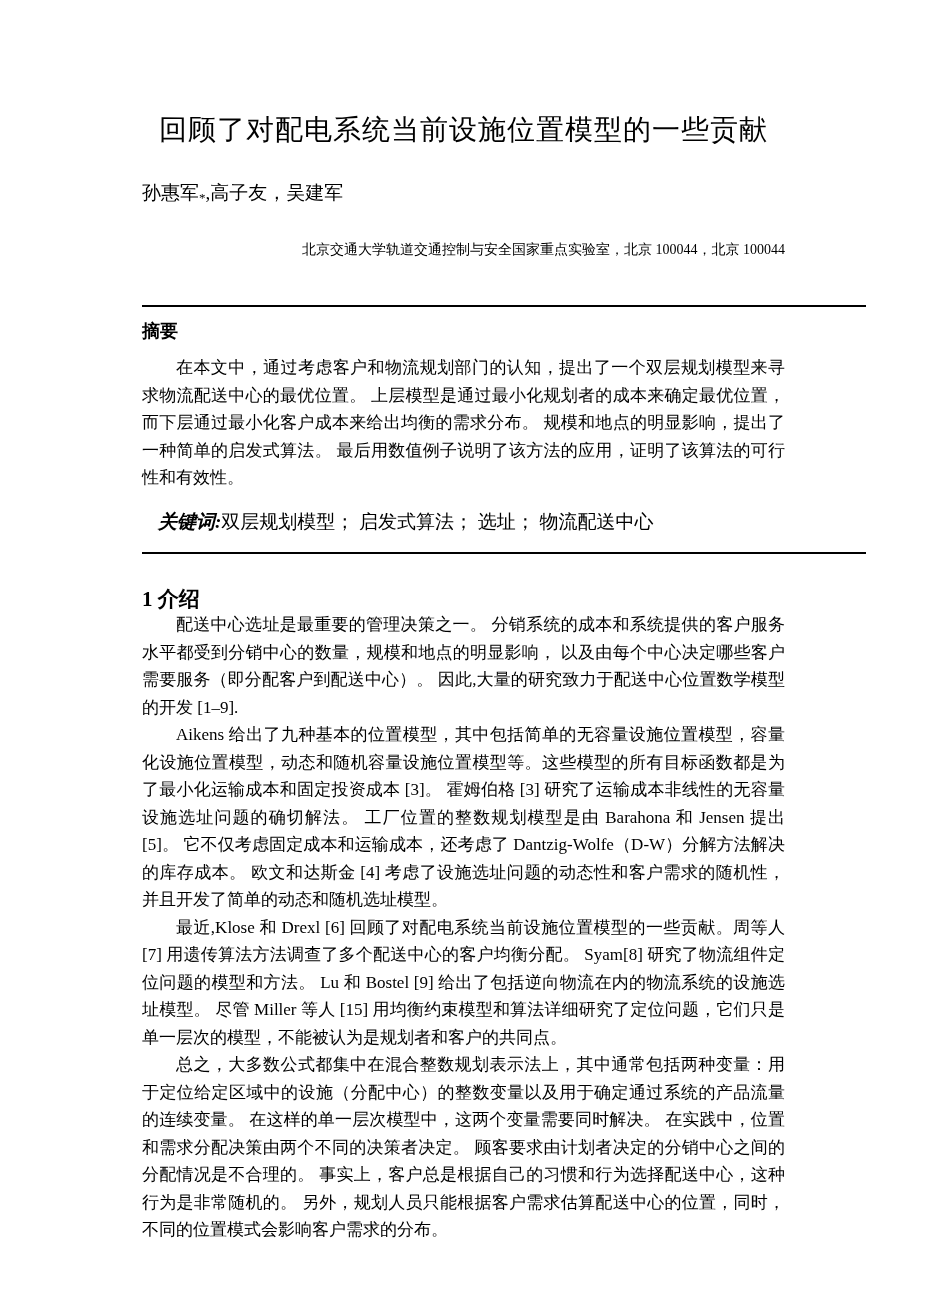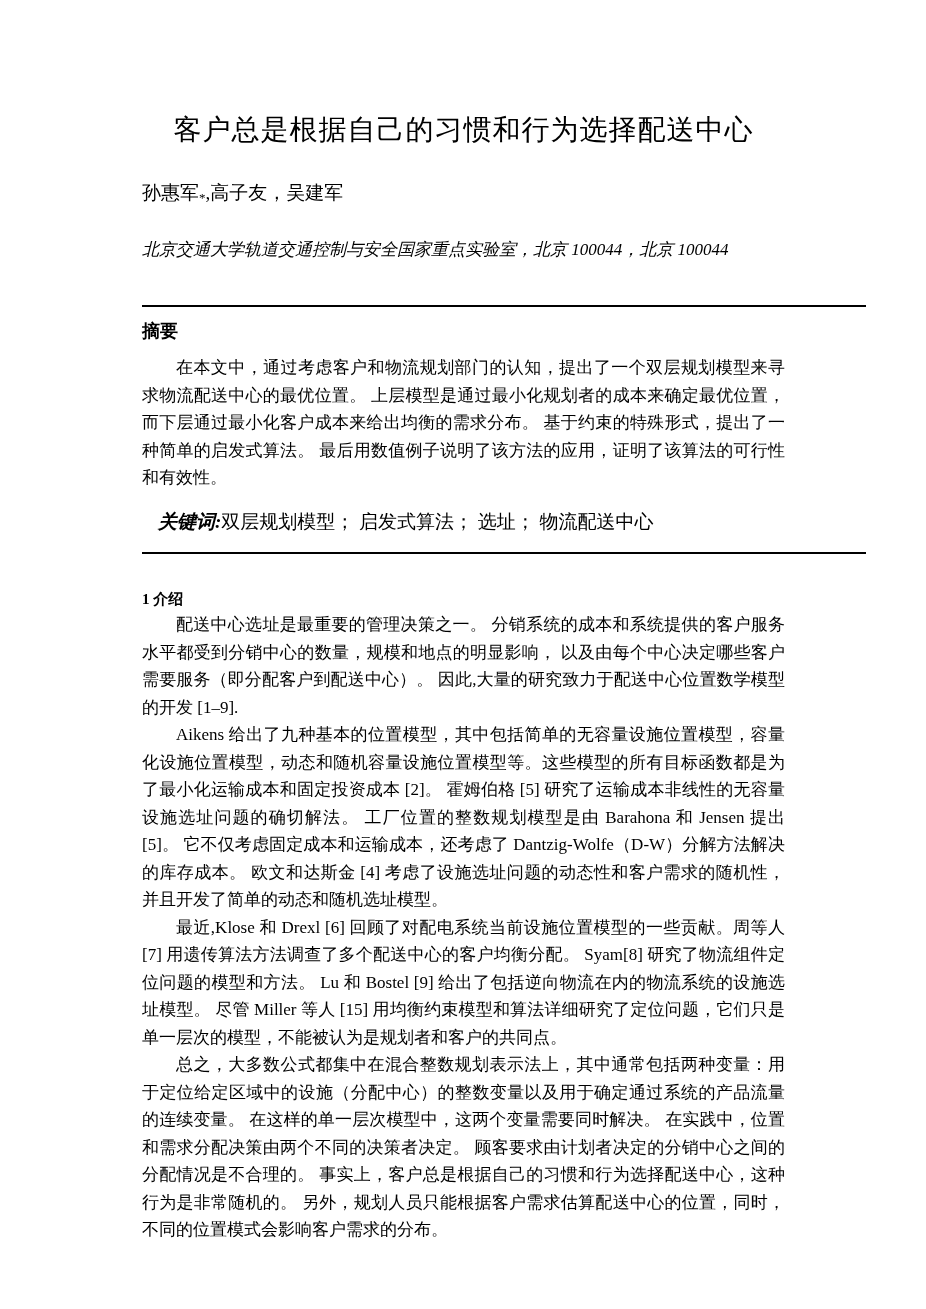--- a/index.html
+++ b/index.html
@@ -33,23 +33,22 @@
     font-size: 19px;
     line-height: 26px;
   }
   .author-asterisk {
     font-size: 13px;
     vertical-align: -3px;
   }
   .affiliation {
     width: 643px;
     margin-top: 30px;
-    text-align: left;
-    font-style: italic;
-    font-size: 17px;
+    text-align: right;
+    font-size: 14px;
     line-height: 18px;
   }
   .rule {
     border: none;
     border-top: 2px solid #000000;
     margin: 0;
     width: 724px;
     height: 0;
   }
   .rule-top { margin-top: 46px; }
@@ -75,50 +74,50 @@
     font-size: 19px;
     line-height: 27.5px;
     text-indent: 0;
   }
   .kw-label {
     font-weight: bold;
     font-style: italic;
   }
   .section-heading {
     margin: 33px 0 0 0;
-    font-size: 15px;
+    font-size: 21px;
     line-height: 24px;
     font-weight: bold;
   }
   .intro-first { }
 </style>
 </head>
 <body>
 
 <div class="page">
 
-  <h1 class="title">客户总是根据自己的习惯和行为选择配送中心</h1>
+  <h1 class="title">回顾了对配电系统当前设施位置模型的一些贡献</h1>
 
   <div class="authors"><span>孙惠军</span><span class="author-asterisk">*</span><span>,高子友，吴建军</span></div>
 
   <div class="affiliation">北京交通大学轨道交通控制与安全国家重点实验室，北京 100044，北京 100044</div>
 
   <hr class="rule rule-top">
 
   <h2 class="abstract-heading">摘要</h2>
 
-  <p class="body-par abstract-par">在本文中，通过考虑客户和物流规划部门的认知，提出了一个双层规划模型来寻求物流配送中心的最优位置。 上层模型是通过最小化规划者的成本来确定最优位置，而下层通过最小化客户成本来给出均衡的需求分布。 基于约束的特殊形式，提出了一种简单的启发式算法。 最后用数值例子说明了该方法的应用，证明了该算法的可行性和有效性。</p>
+  <p class="body-par abstract-par">在本文中，通过考虑客户和物流规划部门的认知，提出了一个双层规划模型来寻求物流配送中心的最优位置。 上层模型是通过最小化规划者的成本来确定最优位置，而下层通过最小化客户成本来给出均衡的需求分布。 规模和地点的明显影响，提出了一种简单的启发式算法。 最后用数值例子说明了该方法的应用，证明了该算法的可行性和有效性。</p>
 
   <p class="keywords"><span class="kw-label">关键词:</span><span>双层规划模型； 启发式算法； 选址； 物流配送中心</span></p>
 
   <hr class="rule rule-bottom">
 
   <h2 class="section-heading">1 介绍</h2>
 
   <p class="body-par intro-first">配送中心选址是最重要的管理决策之一。 分销系统的成本和系统提供的客户服务水平都受到分销中心的数量，规模和地点的明显影响， 以及由每个中心决定哪些客户需要服务（即分配客户到配送中心）。 因此,大量的研究致力于配送中心位置数学模型的开发 [1–9].</p>
 
-  <p class="body-par">Aikens 给出了九种基本的位置模型，其中包括简单的无容量设施位置模型，容量化设施位置模型，动态和随机容量设施位置模型等。这些模型的所有目标函数都是为了最小化运输成本和固定投资成本 [2]。 霍姆伯格 [5] 研究了运输成本非线性的无容量设施选址问题的确切解法。 工厂位置的整数规划模型是由 Barahona 和 Jensen 提出 [5]。 它不仅考虑固定成本和运输成本，还考虑了 Dantzig-Wolfe（D-W）分解方法解决的库存成本。 欧文和达斯金 [4] 考虑了设施选址问题的动态性和客户需求的随机性，并且开发了简单的动态和随机选址模型。</p>
+  <p class="body-par">Aikens 给出了九种基本的位置模型，其中包括简单的无容量设施位置模型，容量化设施位置模型，动态和随机容量设施位置模型等。这些模型的所有目标函数都是为了最小化运输成本和固定投资成本 [3]。 霍姆伯格 [3] 研究了运输成本非线性的无容量设施选址问题的确切解法。 工厂位置的整数规划模型是由 Barahona 和 Jensen 提出 [5]。 它不仅考虑固定成本和运输成本，还考虑了 Dantzig-Wolfe（D-W）分解方法解决的库存成本。 欧文和达斯金 [4] 考虑了设施选址问题的动态性和客户需求的随机性，并且开发了简单的动态和随机选址模型。</p>
 
   <p class="body-par">最近,Klose 和 Drexl [6] 回顾了对配电系统当前设施位置模型的一些贡献。周等人 [7] 用遗传算法方法调查了多个配送中心的客户均衡分配。 Syam[8] 研究了物流组件定位问题的模型和方法。 Lu 和 Bostel [9] 给出了包括逆向物流在内的物流系统的设施选址模型。 尽管 Miller 等人 [15] 用均衡约束模型和算法详细研究了定位问题，它们只是单一层次的模型，不能被认为是规划者和客户的共同点。</p>
 
   <p class="body-par">总之，大多数公式都集中在混合整数规划表示法上，其中通常包括两种变量：用于定位给定区域中的设施（分配中心）的整数变量以及用于确定通过系统的产品流量的连续变量。 在这样的单一层次模型中，这两个变量需要同时解决。 在实践中，位置和需求分配决策由两个不同的决策者决定。 顾客要求由计划者决定的分销中心之间的分配情况是不合理的。 事实上，客户总是根据自己的习惯和行为选择配送中心，这种行为是非常随机的。 另外，规划人员只能根据客户需求估算配送中心的位置，同时，不同的位置模式会影响客户需求的分布。</p>
 
 </div>
 
 </body></html>

